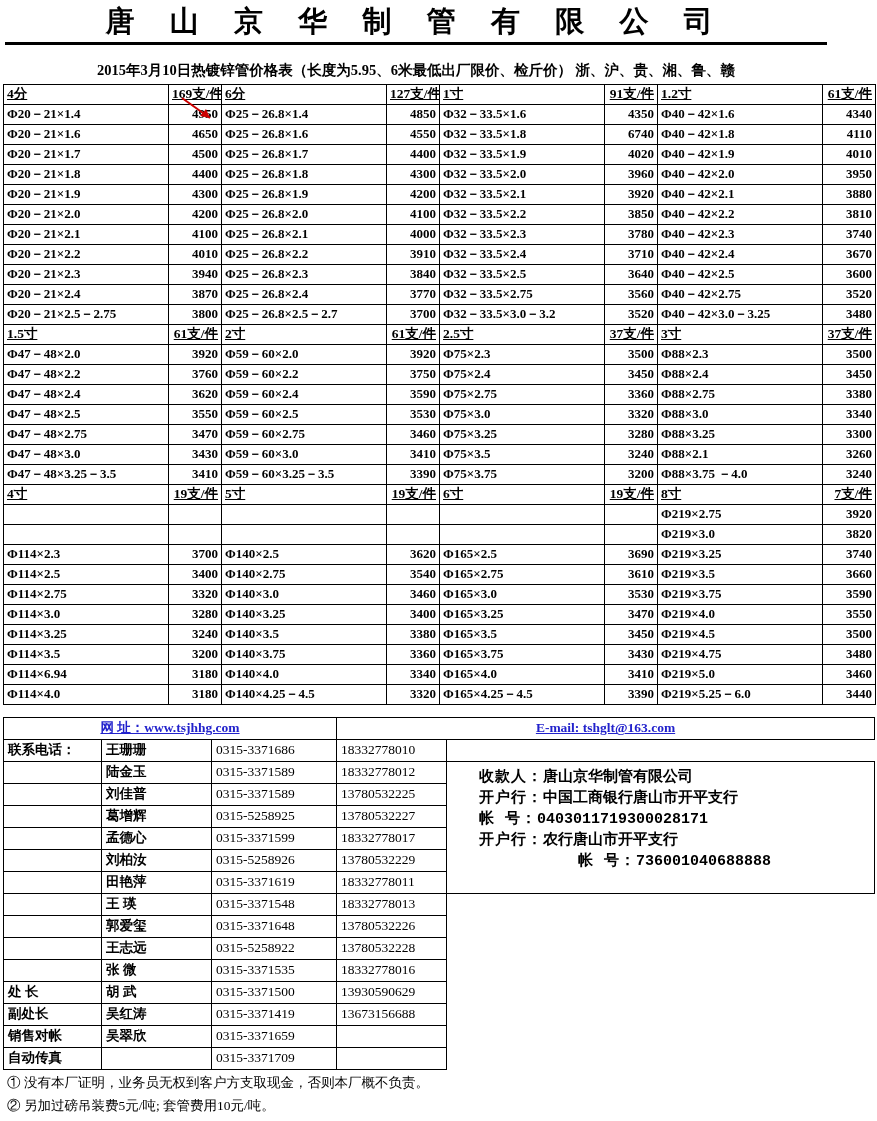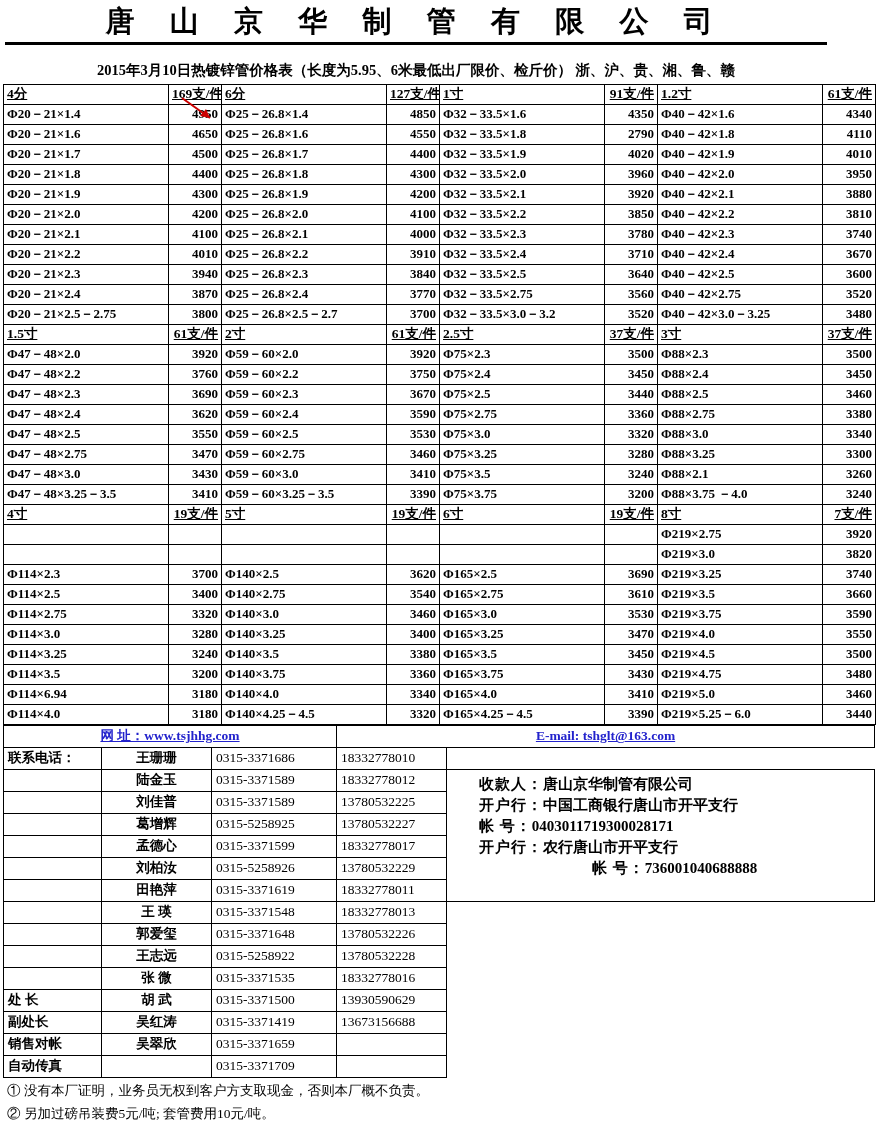--- a/index.html
+++ b/index.html
@@ -11,29 +11,29 @@
   table{border-collapse:collapse;width:871px;table-layout:fixed;}
   .price-table td{border:1px solid #000;font-size:13px;font-family:"Liberation Serif","DejaVu Serif",serif;height:19px;padding:0 3px;white-space:nowrap;overflow:hidden;}
   .spec{font-weight:bold;}
   .num{text-align:right;font-weight:bold;}
   .hdr td{font-weight:bold;font-size:13.5px;text-decoration:underline;}
   .hdr .l{text-align:left;}
   .hdr .r{text-align:right;}
   .w-spec{width:165px;}
   .w-num{width:53px;}
   
-  .contact-table{border-collapse:collapse;width:871px;table-layout:fixed;margin-top:0;}
+  .contact-table{border-collapse:collapse;width:871px;table-layout:fixed;margin-top:12px;}
   .contact-table td{border:1px solid #000;height:21px;font-size:13.5px;font-family:"Liberation Serif","DejaVu Serif",serif;padding:0 4px;vertical-align:middle;white-space:nowrap;overflow:hidden;}
   .web-row td{text-align:center;border-left:1px solid #000;border-right:1px solid #000;border-top:1px solid #000;border-bottom:1px solid #000;}
   .link{color:#2222cc;text-decoration:underline;font-weight:bold;}
   .lbl{font-weight:bold;text-align:left;}
-  .name{font-weight:bold;text-align:center;padding-right:8px;}
+  .name{font-weight:bold;text-align:left;padding-right:8px;}
   .tel{text-align:left;}
   .mob{text-align:left;}
-  .bank{font-weight:bold;font-size:15px;font-family:Liberation Serif, serif;}
+  .bank{font-weight:bold;font-size:15px;font-family:Liberation Mono, monospace;}
   .bank-label{letter-spacing:1px;}
   .notes{font-size:13.5px;font-family:"Liberation Serif","DejaVu Serif",serif;padding:2px 4px;line-height:1.55;}
   .notes div{padding:1px 0;}
   .arrow{position:absolute;left:180px;top:96px;width:34px;height:26px;pointer-events:none;}
 </style>
 </head>
 <body>
 
 <div id="page">
 
@@ -72,21 +72,21 @@
           <td class="num">4350</td>
           <td class="spec">Φ40－42×1.6</td>
           <td class="num">4340</td>
         </tr>
         <tr>
           <td class="spec">Φ20－21×1.6</td>
           <td class="num">4650</td>
           <td class="spec">Φ25－26.8×1.6</td>
           <td class="num">4550</td>
           <td class="spec">Φ32－33.5×1.8</td>
-          <td class="num">2790</td>
+          <td class="num">6740</td>
           <td class="spec">Φ40－42×1.8</td>
           <td class="num">4110</td>
         </tr>
         <tr>
           <td class="spec">Φ20－21×1.7</td>
           <td class="num">4500</td>
           <td class="spec">Φ25－26.8×1.7</td>
           <td class="num">4400</td>
           <td class="spec">Φ32－33.5×1.9</td>
           <td class="num">4020</td>
@@ -195,30 +195,20 @@
         </tr>
         <tr>
           <td class="spec">Φ47－48×2.2</td>
           <td class="num">3760</td>
           <td class="spec">Φ59－60×2.2</td>
           <td class="num">3750</td>
           <td class="spec">Φ75×2.4</td>
           <td class="num">3450</td>
           <td class="spec">Φ88×2.4</td>
           <td class="num">3450</td>
-        </tr>
-        <tr>
-          <td class="spec">Φ47－48×2.3</td>
-          <td class="num">3690</td>
-          <td class="spec">Φ59－60×2.3</td>
-          <td class="num">3670</td>
-          <td class="spec">Φ75×2.5</td>
-          <td class="num">3440</td>
-          <td class="spec">Φ88×2.5</td>
-          <td class="num">3460</td>
         </tr>
         <tr>
           <td class="spec">Φ47－48×2.4</td>
           <td class="num">3620</td>
           <td class="spec">Φ59－60×2.4</td>
           <td class="num">3590</td>
           <td class="spec">Φ75×2.75</td>
           <td class="num">3360</td>
           <td class="spec">Φ88×2.75</td>
           <td class="num">3380</td>

